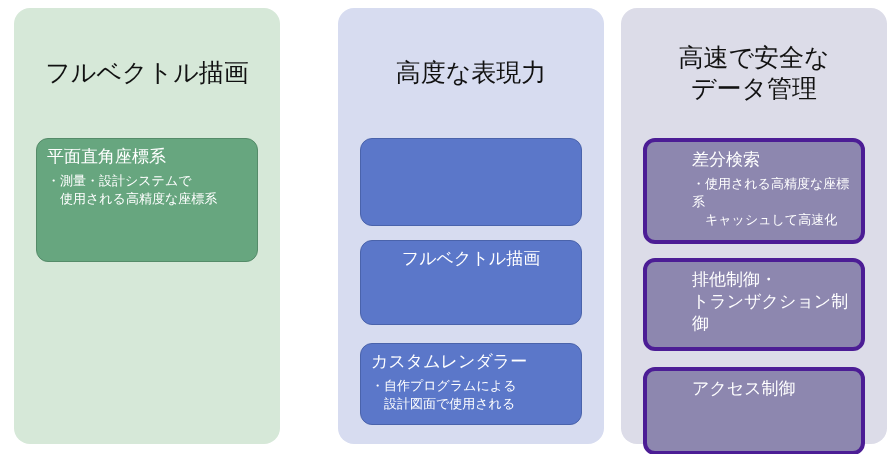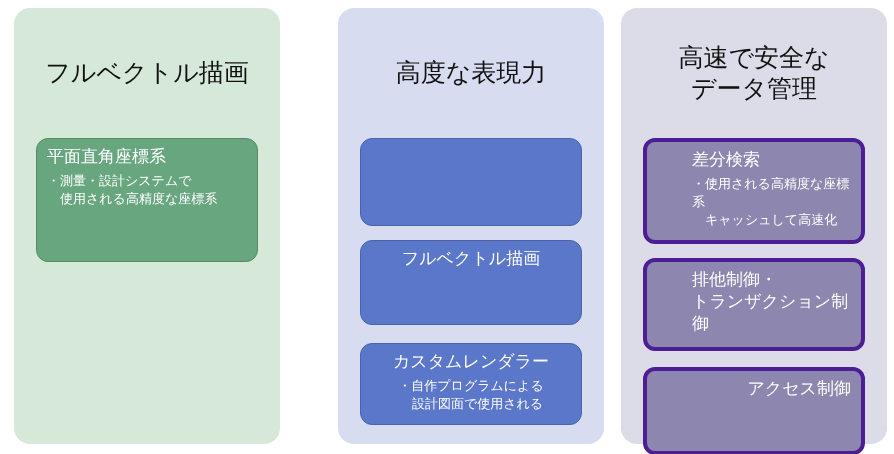--- a/index.html
+++ b/index.html
@@ -62,31 +62,31 @@
   .panel-0 .card.c0 { min-height: 124px; }
   .panel-0 .card.c1 { min-height: 112px; }
 
   .panel-1 .card {
     background: #5b77c9;
     border: 1px solid #4a63ab;
     margin-bottom: 14px;
   }
   .panel-1 .card.c0 { min-height: 88px; }
   .panel-1 .card.c1 { min-height: 85px; margin-bottom: 18px; text-align: center; }
-  .panel-1 .card.c2 { min-height: 82px; text-align: center; }
+  .panel-1 .card.c2 { min-height: 82px; }
 
   .panel-2 .card {
     background: #8d87af;
     border: 4px solid #4c1d95;
     margin-bottom: 14px;
     padding-left: 45px;
   }
   .panel-2 .card.c0 { min-height: 88px; }
   .panel-2 .card.c1 { min-height: 93px; margin-bottom: 16px; margin-top: 13px; }
-  .panel-2 .card.c2 { min-height: 88px; text-align: right; }
+  .panel-2 .card.c2 { min-height: 88px; }
 </style>
 </head>
 <body>
 
 <div class="canvas">
 
   <section class="panel panel-0">
     <h2 class="panel-title">フルベクトル描画</h2>
     <div class="card c0">
       <div class="card-title">平面直角座標系</div>

